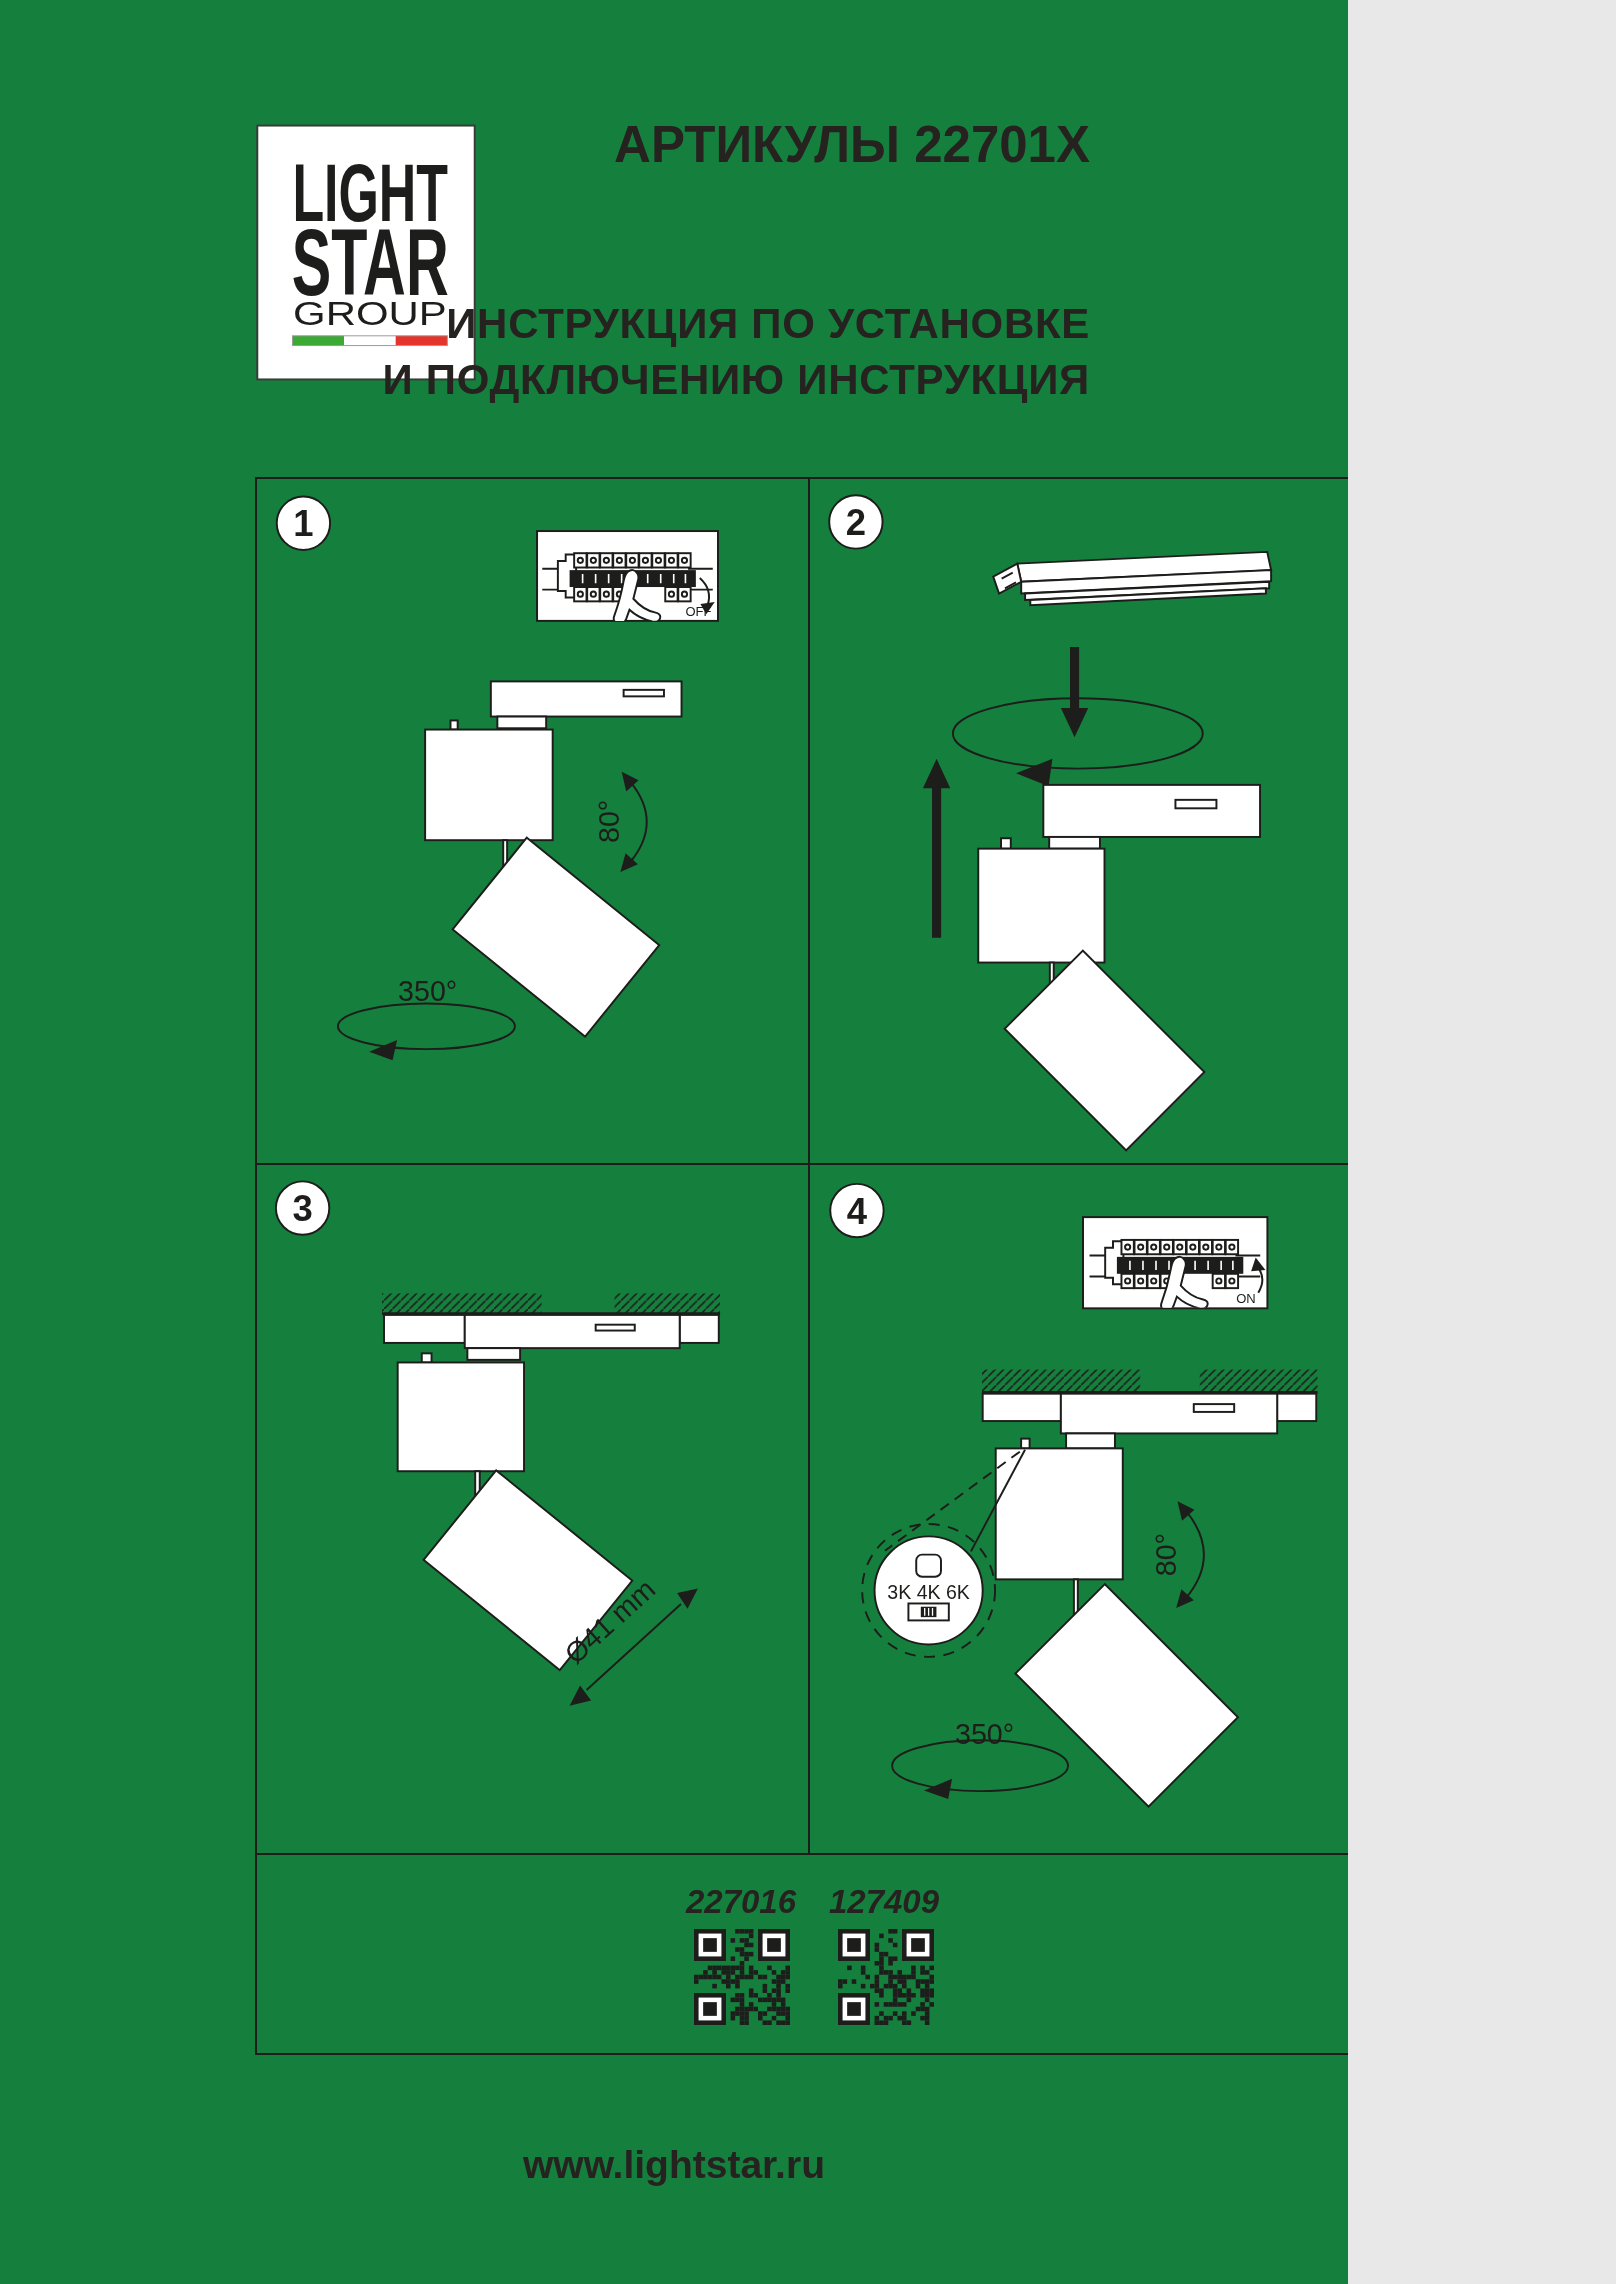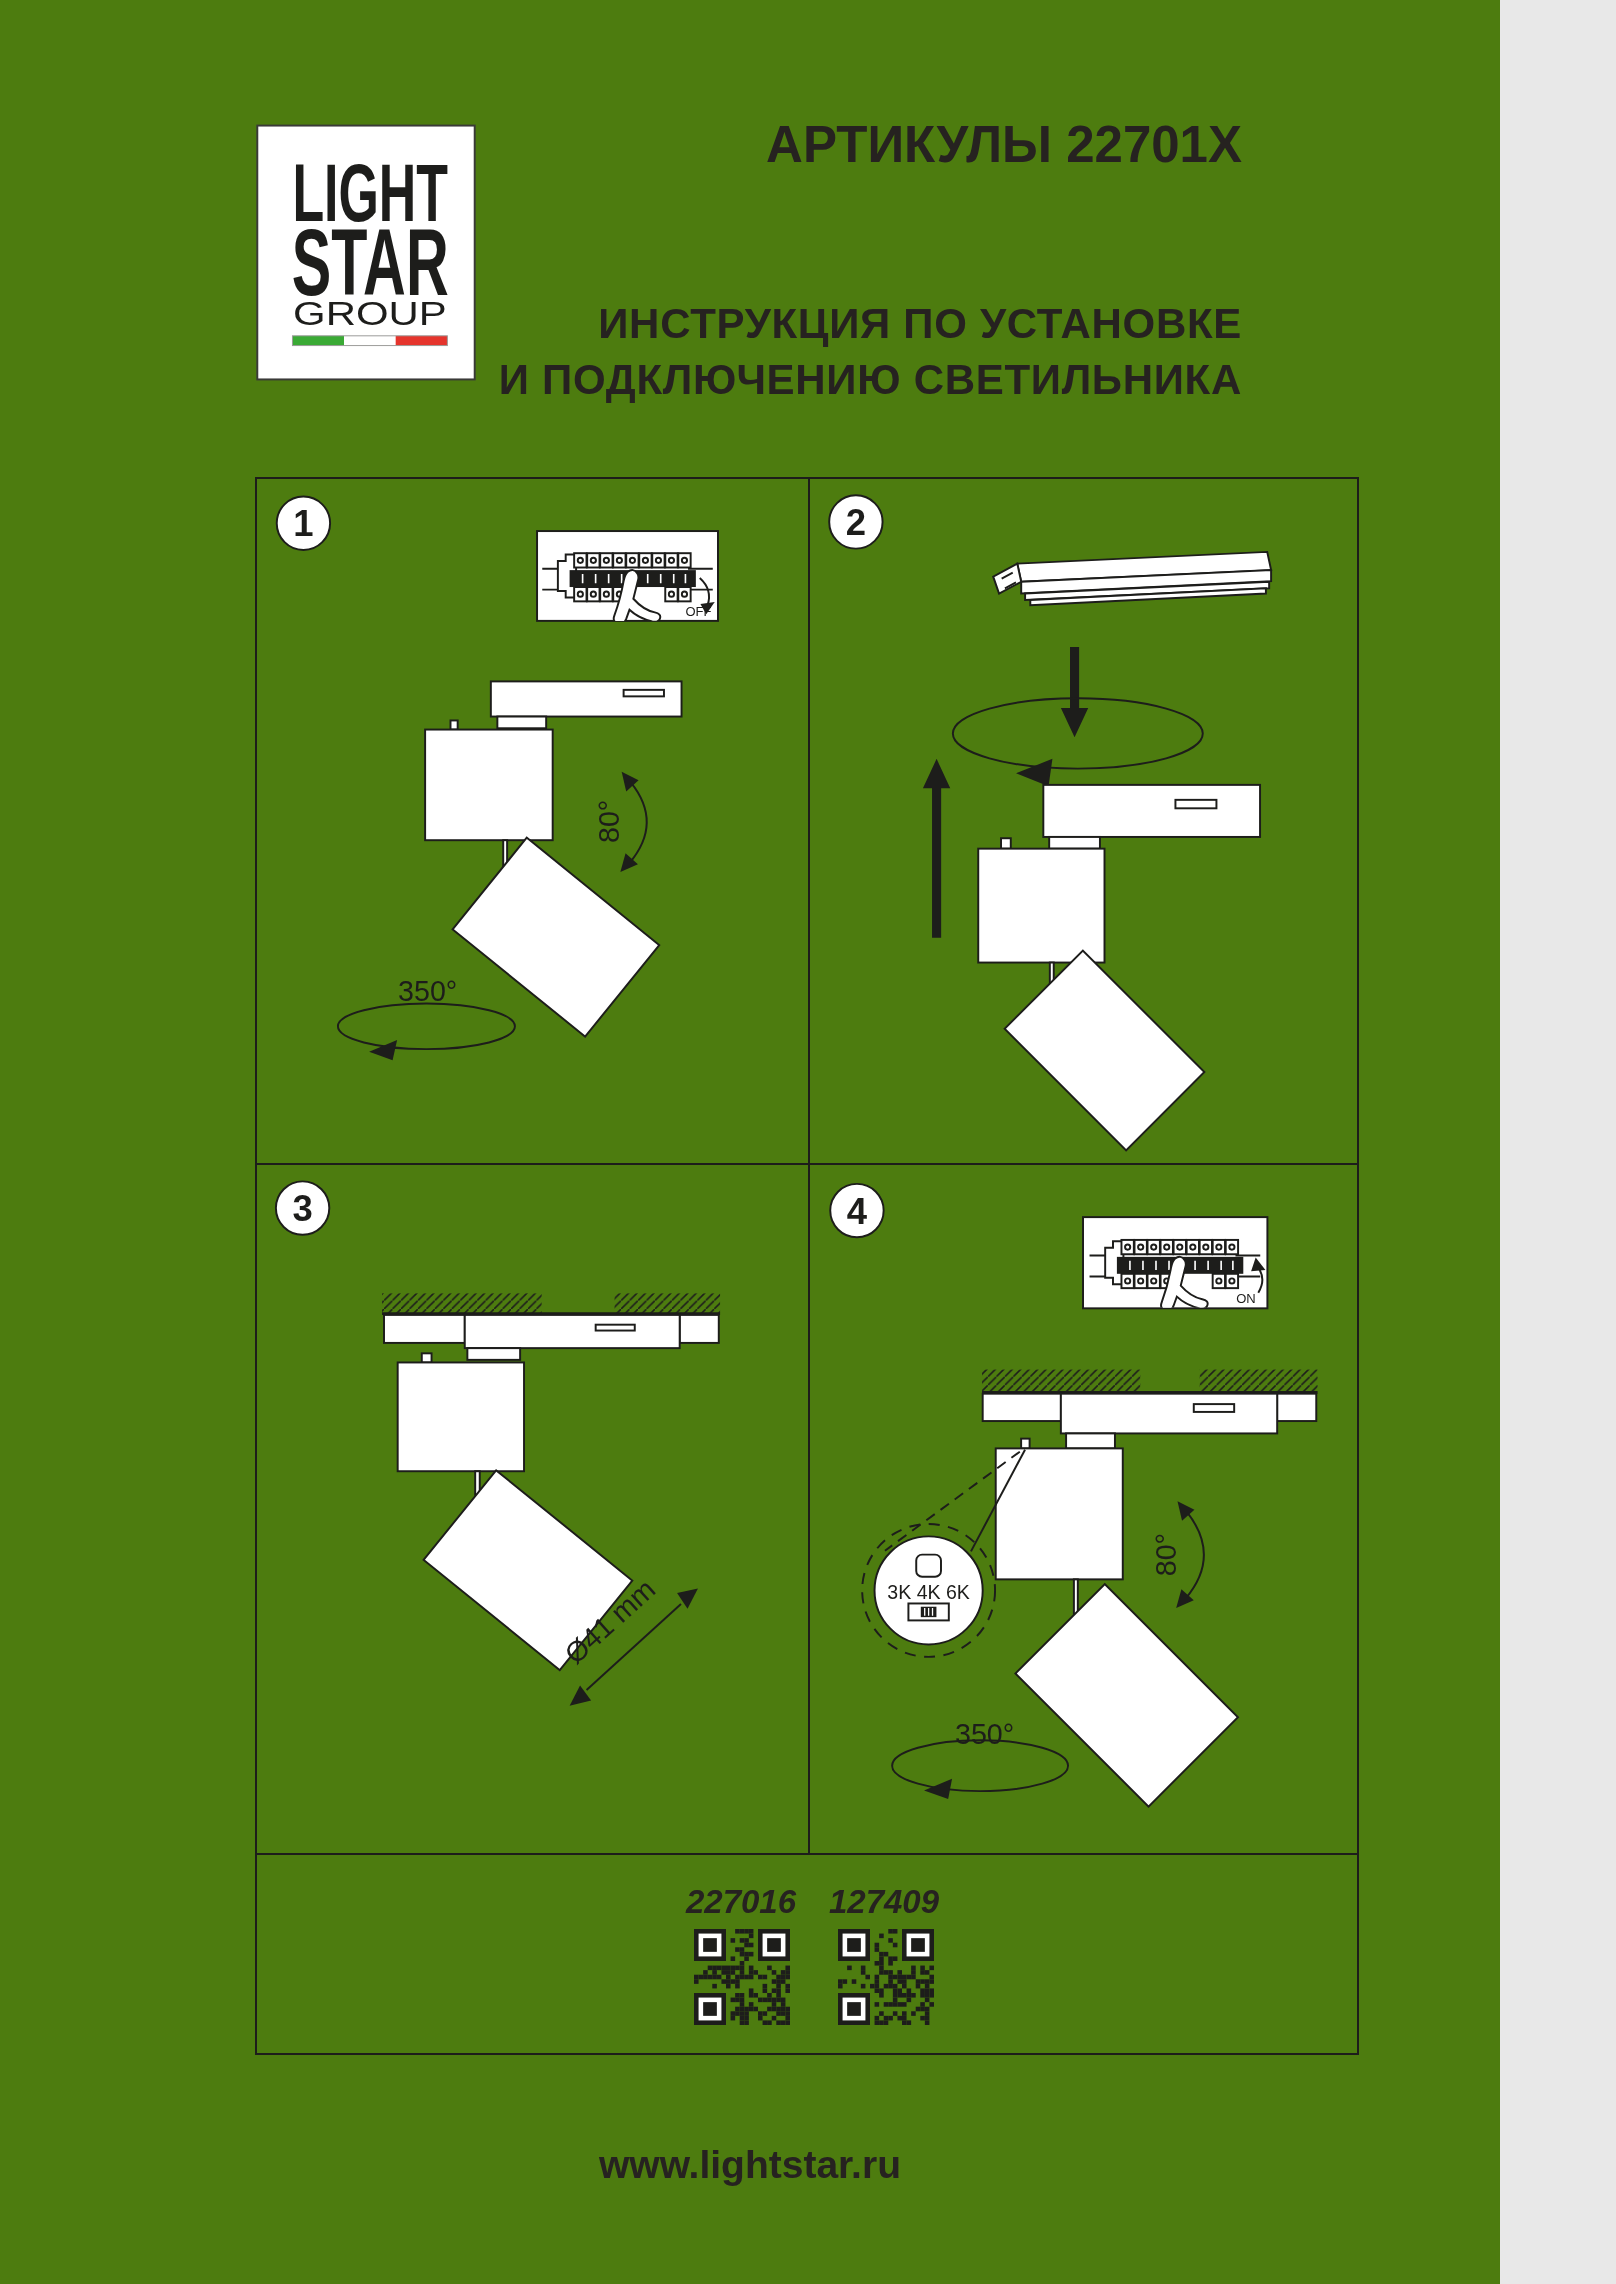--- a/index.html
+++ b/index.html
@@ -1,16 +1,16 @@
 <!DOCTYPE html>
 <html style="font-size:10.4px"><head>
 <meta charset="utf-8">
 <style>
   html,body{margin:0;padding:0;background:#e8e8e8;}
-  .page{position:relative;width:1500px;height:2284px;background:#4d7c0f;overflow:hidden;
+  .page{position:relative;width:1348px;height:2284px;background:#15803d;overflow:hidden;
         font-family:"Liberation Sans",sans-serif;color:#1d1d1b;}
   .abs{position:absolute;}
   
   .hdr{position:absolute;right:258px;text-align:right;font-weight:bold;color:#262220;}
   .hdr-top{top:115px;font-size:51px;line-height:60px;letter-spacing:0px;}
   .hdr-sub{top:296px;font-size:42px;line-height:56px;letter-spacing:0.7px;}
   
   .sheet{position:absolute;left:255px;top:477px;width:1104px;height:1578px;
          border:2px solid #1d1d1b;box-sizing:border-box;}
   .vline{position:absolute;left:551px;top:0;width:2px;height:1374px;background:#1d1d1b;}
@@ -43,21 +43,21 @@
       <rect x="214.6" y="325" width="79.4" height="15" fill="#e5342c"></rect>
       <rect x="56" y="325" width="238" height="15" fill="none" stroke="#9a9a98" stroke-width="1.5"></rect>
     </g>
   </svg>
 
   <div class="hdr hdr-top">
     <div>АРТИКУЛЫ 22701X</div>
   </div>
   <div class="hdr hdr-sub">
     <div>ИНСТРУКЦИЯ ПО УСТАНОВКЕ</div>
-    <div>И ПОДКЛЮЧЕНИЮ СВЕТИЛЬНИКА</div>
+    <div>И ПОДКЛЮЧЕНИЮ ИНСТРУКЦИЯ</div>
   </div>
 
   <svg width="0" height="0" style="position:absolute">
     <defs>
       <pattern id="hatch" width="13" height="13" patternUnits="userSpaceOnUse">
         <path d="M-2,15 L15,-2" stroke="#1d1d1b" stroke-width="2.4" fill="none"></path>
       </pattern>
 
       <symbol id="sym-breaker" viewBox="0 0 278 138" width="278" height="138">
         <path class="ln" d="M8,58 H46 M8,90 H46 M232,58 H270 M232,90 H270"></path>

